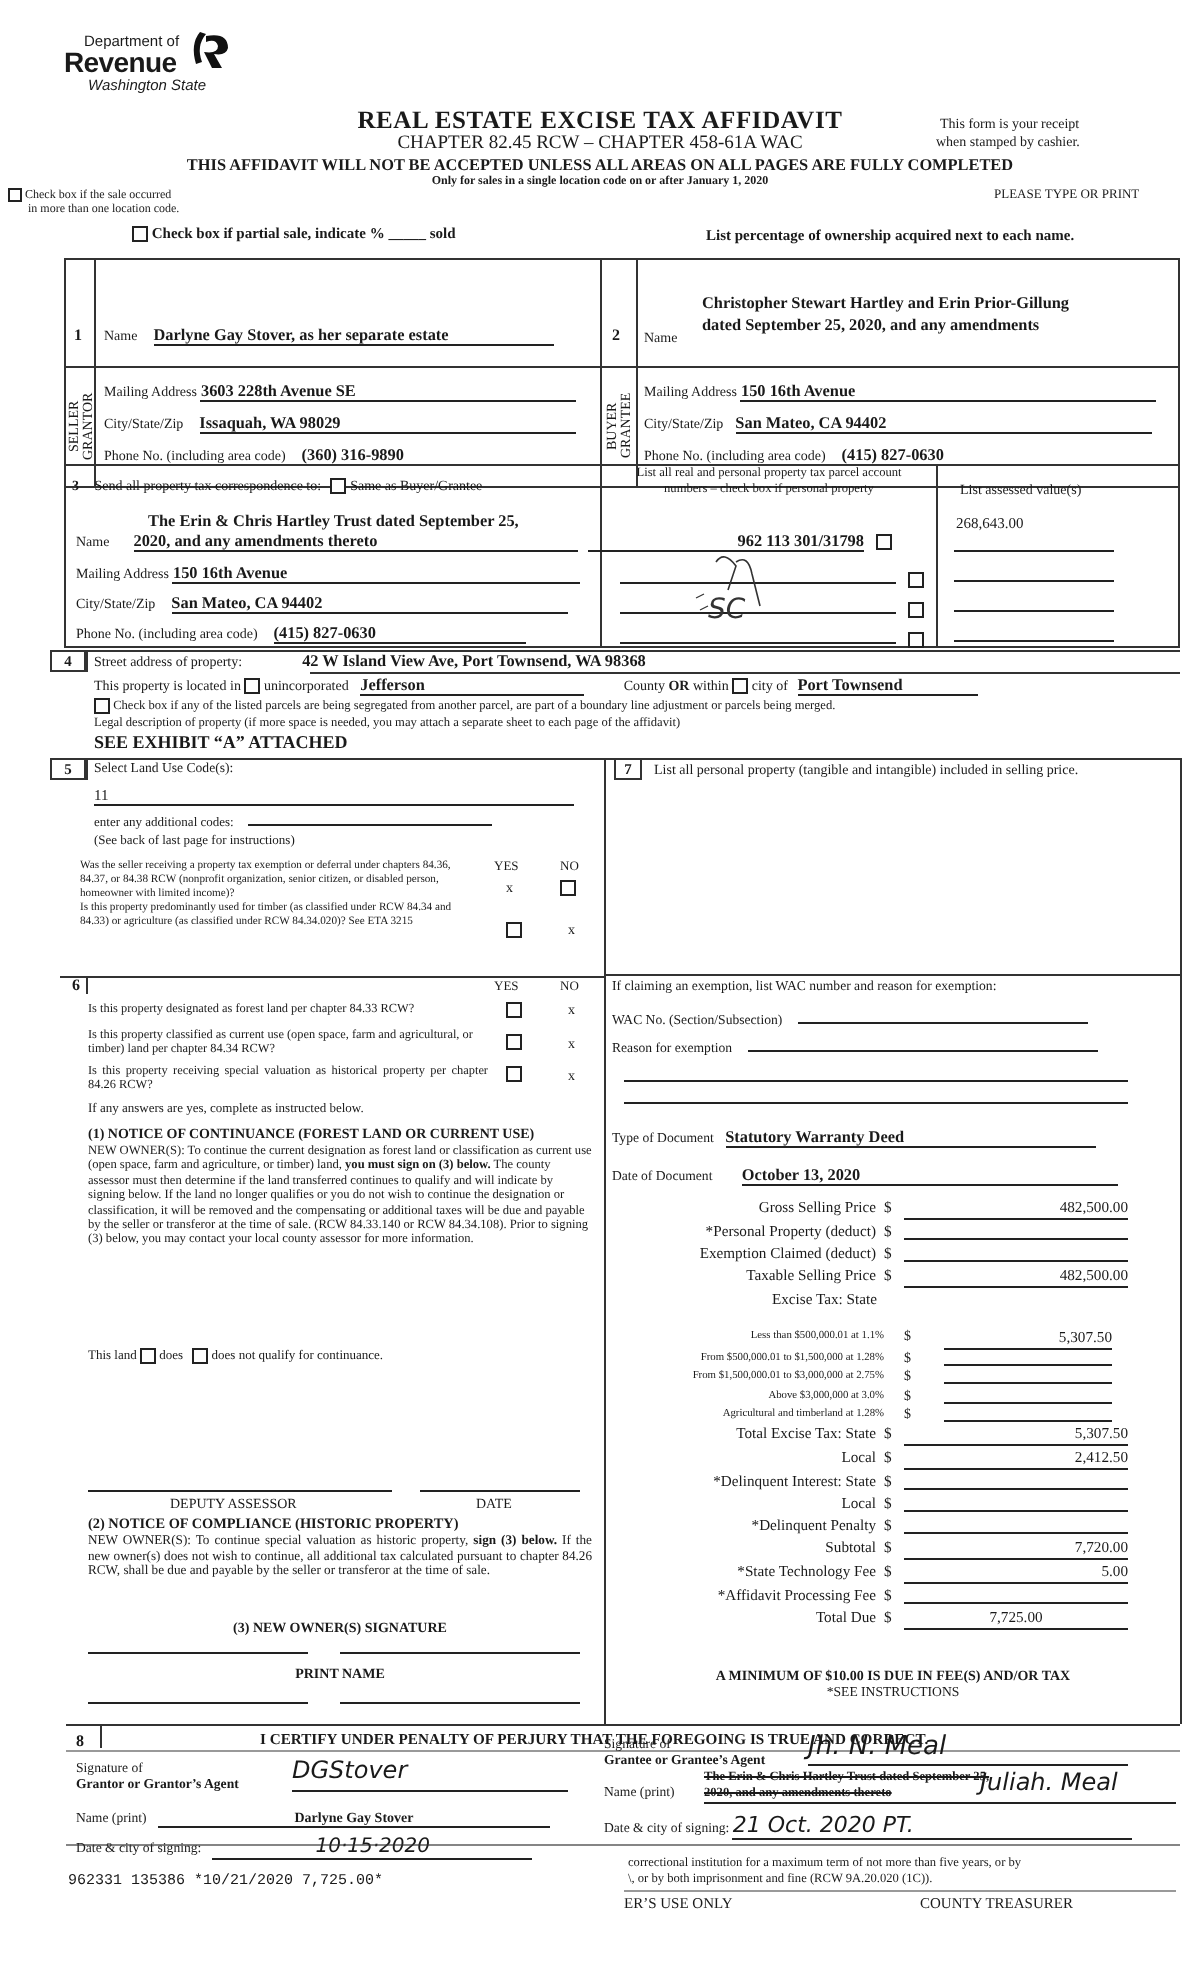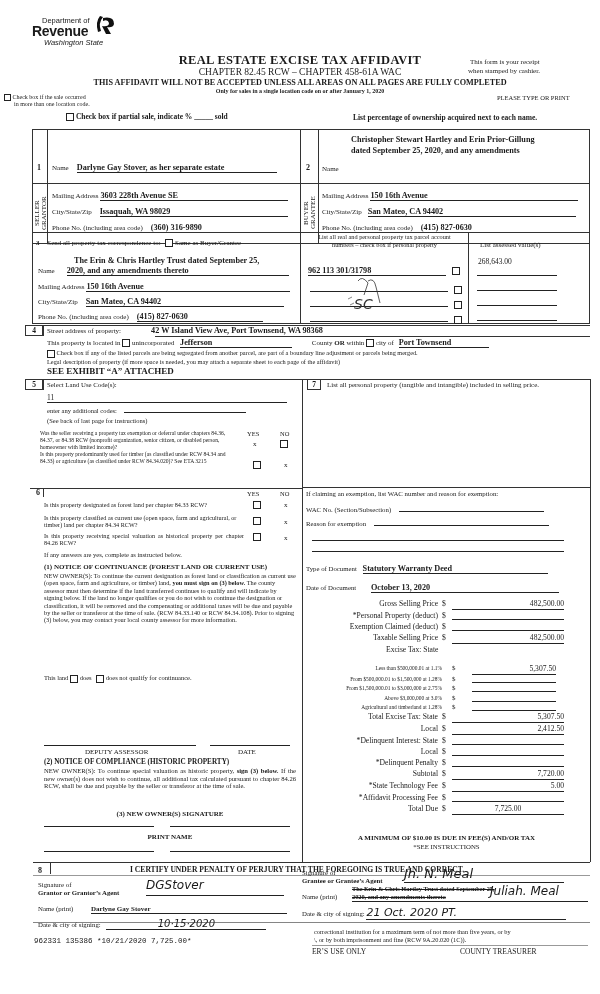--- a/index.html
+++ b/index.html
@@ -78,21 +78,21 @@
 <div class="abs" style="left:52px;top:223px;width:246px;">
   <span style="font-size:7px;">Phone No. (including area code)</span>
   <span class="val line" style="display:inline-block;width:120px;margin-left:6px;">(360) 316-9890</span>
 </div>
 
 <div class="num" style="left:306px;top:163px;">2</div>
 <div class="vert" style="left:303px;top:188px;height:50px;">
   <span>BUYER</span><br><span>GRANTEE</span>
 </div>
 <div class="abs" style="left:322px;top:165px;font-size:7px;">Name</div>
-<div class="abs val" style="left:351px;top:135px;width:236px;line-height:10.5px;">
+<div class="abs val" style="left:351px;top:147px;width:236px;line-height:10.5px;">
   <div>Christopher Stewart Hartley and Erin Prior-Gillung</div>
   <div>dated September 25, 2020, and any amendments</div>
 </div>
 <div class="abs" style="left:322px;top:191px;width:266px;">
   <span style="font-size:7px;">Mailing Address</span>
   <span class="val line" style="display:inline-block;width:208px;">150 16th Avenue</span>
 </div>
 <div class="abs" style="left:322px;top:207px;width:266px;">
   <span style="font-size:7px;">City/State/Zip</span>
   <span class="val line" style="display:inline-block;width:208px;margin-left:4px;">San Mateo, CA 94402</span>
@@ -129,21 +129,21 @@
   <span style="font-size:7px;">Phone No. (including area code)</span>
   <span class="val line" style="display:inline-block;width:126px;margin-left:6px;">(415) 827-0630</span>
 </div>
 
 <div class="abs center" style="left:301px;top:233px;width:167px;font-size:6.3px;line-height:7.5px;">
   <div>List all real and personal property tax parcel account</div>
   <div>numbers – check box if personal property</div>
 </div>
 <div class="abs" style="left:480px;top:241px;font-size:7px;">List assessed value(s)</div>
 
-<div class="abs" style="left:308px;top:266px;">
+<div class="abs" style="left:294px;top:266px;text-align:right;">
   <span class="val line" style="display:inline-block;width:138px;">962 113 301/31798</span>
   <span class="cb" style="margin-left:4px;"></span>
 </div>
 <div class="abs" style="left:310px;top:282px;">
   <span class="val line" style="display:inline-block;width:138px;height:10px;"></span>
   <span class="cb" style="margin-left:4px;"></span>
 </div>
 <div class="abs" style="left:310px;top:297px;">
   <span class="val line" style="display:inline-block;width:138px;height:10px;"></span>
   <span class="cb" style="margin-left:4px;"></span>
@@ -400,21 +400,21 @@
 <div class="abs b" style="left:130px;top:865px;font-size:7.6px;">I CERTIFY UNDER PENALTY OF PERJURY THAT THE FOREGOING IS TRUE AND CORRECT.</div>
 <div class="hr" style="left:33px;top:875px;width:557px;opacity:0.5;"></div>
 
 <div class="abs" style="left:38px;top:881px;font-size:6.8px;line-height:8px;">
   <div>Signature of</div>
   <div class="b">Grantor or Grantor’s Agent</div>
 </div>
 <div class="abs line sig" style="left:146px;top:878px;width:138px;font-size:12px;height:18px;">DGStover</div>
 <div class="abs" style="left:38px;top:905px;font-size:6.8px;">
   <span>Name (print)</span>
-  <span class="val line" style="display:inline-block;width:196px;margin-left:16px;font-size:7px;">Darlyne Gay Stover</span>
+  <span class="val line" style="display:inline-block;width:196px;margin-left:4px;font-size:7px;text-align:center;">Darlyne Gay Stover</span>
 </div>
 <div class="abs" style="left:38px;top:918px;font-size:6.8px;">
   <span>Date &amp; city of signing:</span>
   <span class="line sig center" style="display:inline-block;width:160px;margin-left:4px;font-size:10px;">10·15·2020</span>
 </div>
 
 <div class="abs" style="left:302px;top:869px;font-size:6.8px;line-height:8px;">
   <div>Signature of</div>
   <div class="b">Grantee or Grantee’s Agent</div>
 </div>

